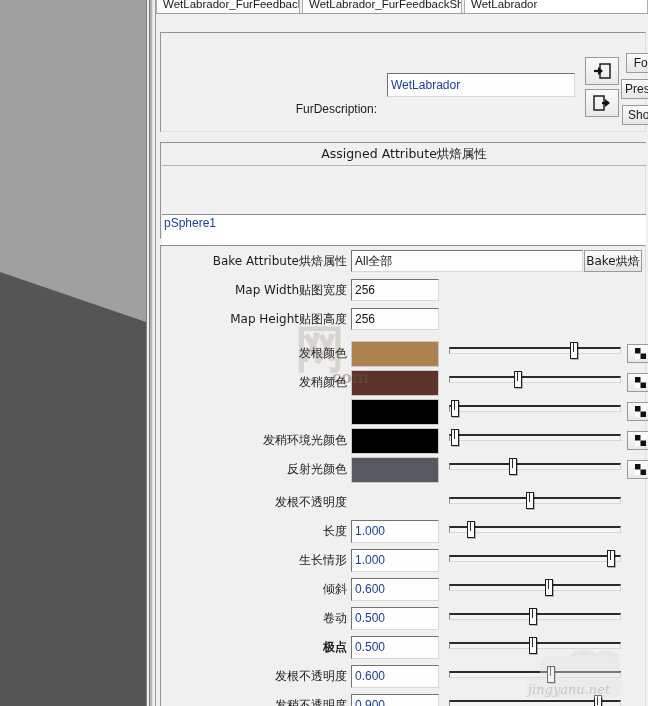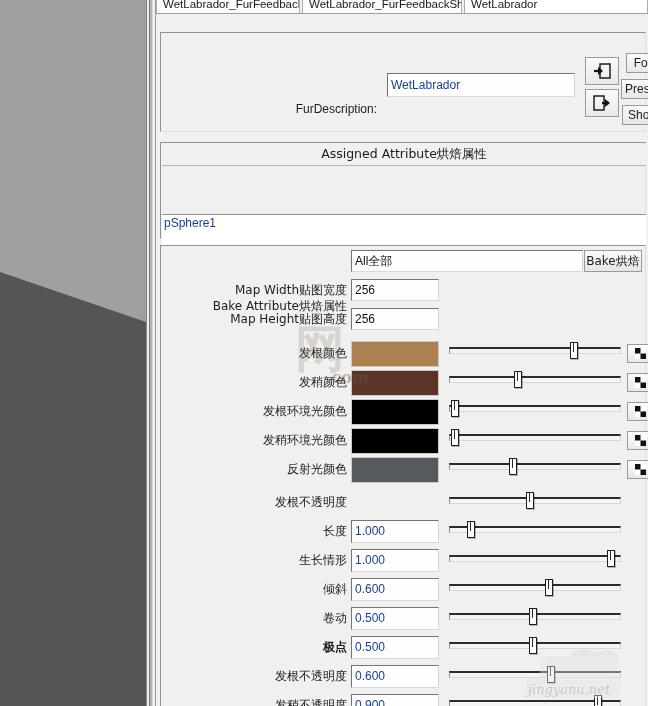--- a/index.html
+++ b/index.html
@@ -239,21 +239,21 @@
 
       <div class="group" id="surfblock">
         <div id="surfhdr" class="lbl-cn">Assigned Attribute烘焙属性</div>
         <div id="surflist">
           <div class="row">pSphere1</div>
         </div>
       </div>
 
       <div class="group" id="attrblock">
 
-        <div class="lbl lbl-cn" style="left:10px;top:7px;width:176px;margin-top:45px;">Bake Attribute烘焙属性</div>
+        <div class="lbl lbl-cn" style="left:10px;top:7px;width:176px;">Bake Attribute烘焙属性</div>
         <div class="tfield blk" style="left:190px;top:4px;width:232px;height:22px;line-height:18px;">All全部</div>
         <div class="btn lbl-cn" style="left:423px;top:4px;width:58px;height:22px;">Bake烘焙</div>
 
         <div class="lbl lbl-cn" style="left:10px;top:36px;width:176px;">Map Width贴图宽度</div>
         <div class="tfield blk" style="left:190px;top:33px;width:88px;height:22px;line-height:18px;">256</div>
 
         <div class="lbl lbl-cn" style="left:10px;top:65px;width:176px;">Map Height贴图高度</div>
         <div class="tfield blk" style="left:190px;top:62px;width:88px;height:22px;line-height:18px;">256</div>
 
         <div id="colorrows">
@@ -281,21 +281,20 @@
               </div>
               <div class="mapbtn" style="left:466px;top:3px;">
                 <svg class="checker" viewBox="0 0 12 12">
                   <rect width="12" height="12" fill="#fff"></rect>
                   <rect x="0" y="0" width="6" height="6" fill="#111"></rect>
                   <rect x="6" y="6" width="6" height="6" fill="#111"></rect>
                 </svg>
               </div>
             </div>
             <div class="row" style="top: 153px; height: 26px;">
-              <div class="lbl lbl-cn" style="left:0px;top:4px;width:186px;">发根环境光颜色</div>
               <div class="swatch" style="left:190px;top:0px;width:88px;height:26px;background:#000000;"></div>
               <div class="slider" style="left:288px;top:0px;width:172px;">
                 <div class="track"></div>
                 <div class="knob" style="left:2px;"></div>
               </div>
               <div class="mapbtn" style="left:466px;top:3px;">
                 <svg class="checker" viewBox="0 0 12 12">
                   <rect width="12" height="12" fill="#fff"></rect>
                   <rect x="0" y="0" width="6" height="6" fill="#111"></rect>
                   <rect x="6" y="6" width="6" height="6" fill="#111"></rect>

